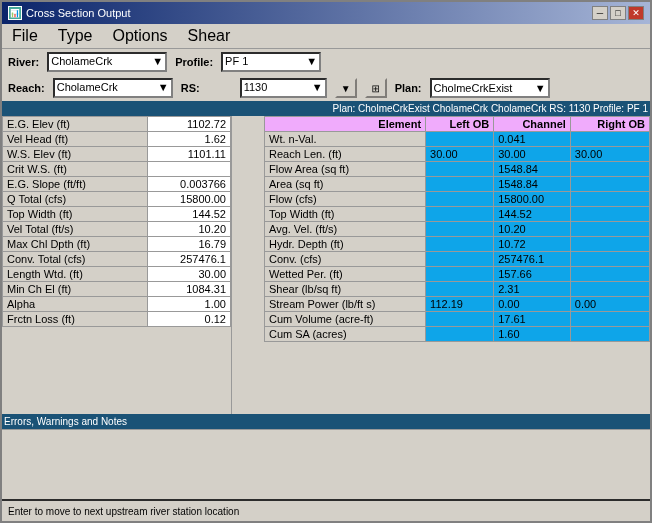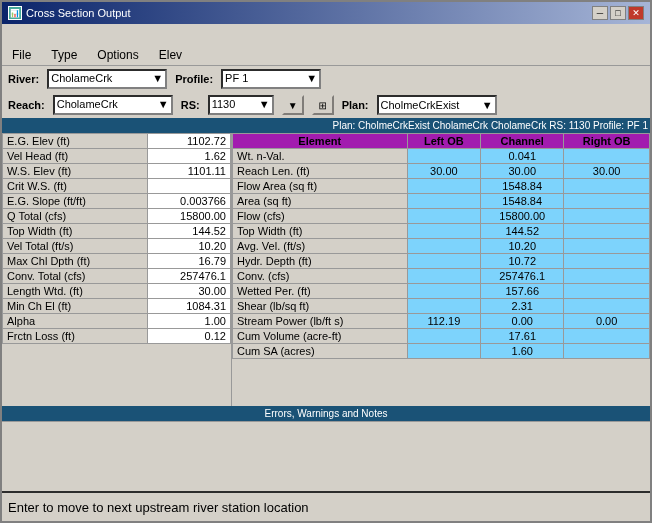--- a/index.html
+++ b/index.html
@@ -64,22 +64,21 @@
       background: #d4d0c8;
       border-bottom: 1px solid #999;
       padding: 2px 4px;
       display: flex;
       gap: 8px;
       flex-shrink: 0;
     }
     .menu-item {
       padding: 1px 6px;
       cursor: pointer;
-      font-size: 12px;
-      margin-top: 21px;
+      font-size: 16px;
     }
     .form-row {
       display: flex;
       align-items: center;
       padding: 3px 6px;
       gap: 8px;
       flex-shrink: 0;
       background: #d4d0c8;
     }
     .form-label { font-size: 11px; font-weight: bold; }
@@ -99,20 +98,21 @@
       color: white;
       text-align: right;
       font-size: 10px;
       padding: 2px;
       flex-shrink: 0;
     }
     .main-content {
       display: flex;
       flex: 1;
       overflow: hidden;
+      gap: 32px;
     }
     .left-panel {
       width: 230px;
       border-right: 1px solid #999;
       overflow-y: auto;
       flex-shrink: 0;
     }
     .right-panel {
       flex: 1;
       overflow-y: auto;
@@ -131,52 +131,51 @@
       background: #d4d0c8;
       font-weight: normal;
       width: 140px;
     }
     .left-panel table td:last-child {
       background: white;
       text-align: right;
       width: 80px;
     }
     .right-panel table th {
-      background: #a21caf;
-      text-align: center;
+      background: #f0abfc;
+      text-align: right;
       font-weight: bold;
       border: 1px solid #999;
     }
     .right-panel table td {
-      background: #7dd3fc;
-      text-align: center;
+      background: #0ea5e9;
+      text-align: left;
     }
     .right-panel table td.element-label {
       text-align: left;
       background: #d4d0c8;
     }
     .errors-bar {
       background: #1a5276;
       color: white;
-      text-align: center;
       font-size: 10px;
       padding: 2px;
       flex-shrink: 0;
     }
     .errors-content {
       background: #d4d0c8;
       height: 70px;
       flex-shrink: 0;
       border-top: 1px solid #999;
     }
     .status-bar {
       background: #d4d0c8;
       border-top: 2px inset #808080;
-      padding: 14px 6px;
-      font-size: 13px;
+      padding: 6px 6px;
+      font-size: 10px;
       flex-shrink: 0;
       height: 22px;
       display: flex;
       align-items: center;
     }
     .row2 {
       display: flex;
       align-items: center;
       padding: 3px 6px;
       gap: 8px;
@@ -221,21 +220,21 @@
       <div class="win-btn">─</div>
       <div class="win-btn">□</div>
       <div class="win-btn close">✕</div>
     </div>
   </div>
 
   <div class="menu-bar">
     <span class="menu-item">File</span>
     <span class="menu-item">Type</span>
     <span class="menu-item">Options</span>
-    <span class="menu-item">Elev</span>
+    <span class="menu-item">Shear</span>
   </div>
 
   <div class="form-row">
     <span class="form-label">River:</span>
     <div class="dropdown" style="width:120px;">
       <span>CholameCrk</span>
       <span>▼</span>
     </div>
     <span class="form-label">Profile:</span>
     <div class="dropdown" style="width:100px;">
@@ -244,21 +243,21 @@
     </div>
   </div>
 
   <div class="row2">
     <span class="form-label">Reach:</span>
     <div class="dropdown" style="width:120px;">
       <span>CholameCrk</span>
       <span>▼</span>
     </div>
     <span class="form-label">RS:</span>
-    <div class="dropdown" style="width:66px;">
+    <div class="dropdown" style="width:87px;margin-left:32px;">
       <span>1130</span>
       <span>▼</span>
     </div>
     <div class="nav-btn">▼</div>
     <div class="nav-btn">⊞</div>
     <span class="form-label">Plan:</span>
     <div class="plan-dropdown">
       <span>CholmeCrkExist</span>
       <span>▼</span>
     </div>

